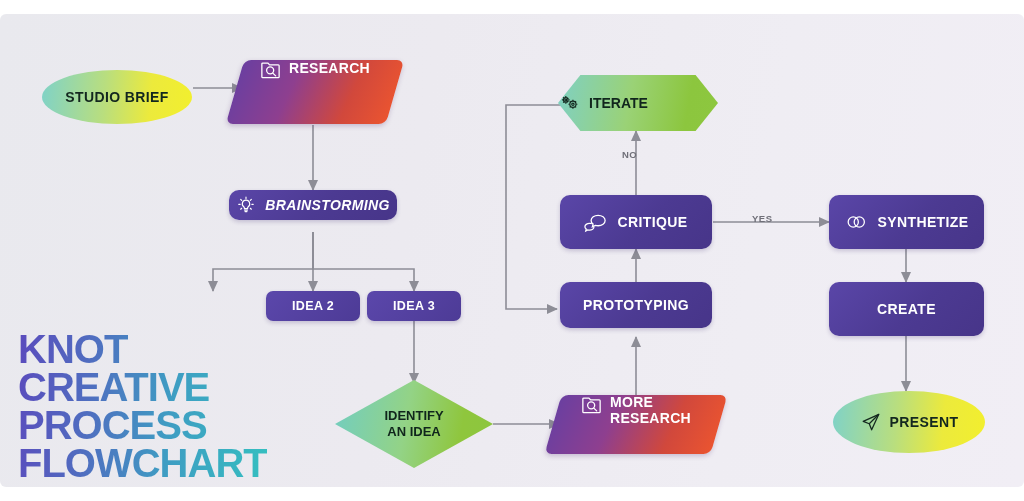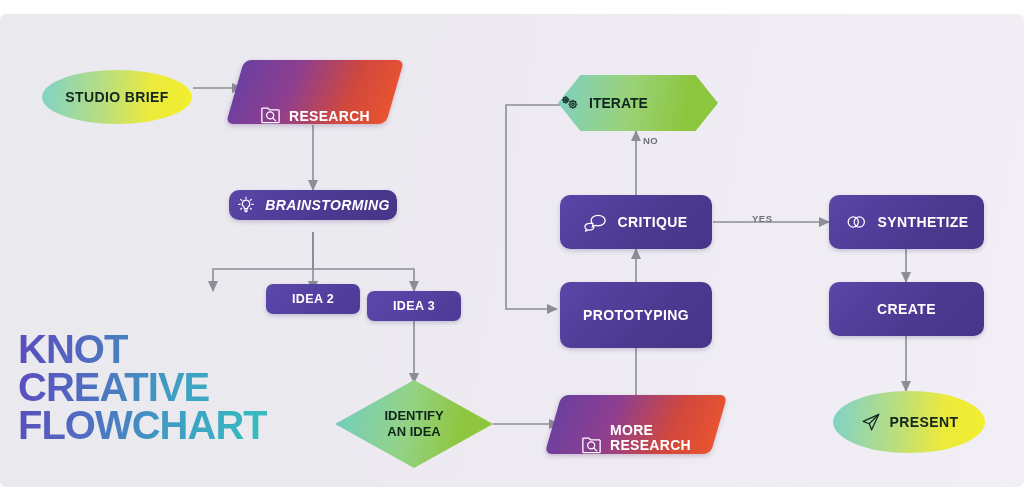--- a/index.html
+++ b/index.html
@@ -27,22 +27,22 @@
   
   .ellipse{border-radius:50%;color:#13271f;font-size:14px;gap:8px;
     background:linear-gradient(95deg,#7fd2c8 0%,#b9de7e 42%,#ecea3c 72%,#f2ef2e 100%);}
 
   
   .para{position:absolute;}
   .para .skin{position:absolute;inset:0;
     background:linear-gradient(100deg,#6b3fa0 0%,#8e3f8f 35%,#d1483c 72%,#ea5430 100%);
     transform:skewX(-16deg);border-radius:7px;
     box-shadow:0 2px 5px rgba(80,40,110,.25);}
-  .para .inner{position:absolute;inset:0;display:flex;align-items:flex-end;
-    justify-content:center;color:#fff;font-weight:bold;font-size:14px;gap:8px;letter-spacing:.3px;margin-top:28px;}
+  .para .inner{position:absolute;inset:0;display:flex;align-items:flex-start;
+    justify-content:center;color:#fff;font-weight:bold;font-size:14px;gap:8px;letter-spacing:.3px;}
 
   
   .diamond{position:absolute;}
   .diamond .skin{position:absolute;inset:0;
     background:linear-gradient(100deg,#71cdc2 0%,#93d386 45%,#8fc63d 78%,#8cc63e 100%);
     clip-path:polygon(50% 0,100% 50%,50% 100%,0 50%);}
   .diamond .inner{position:absolute;inset:0;display:flex;align-items:center;
     justify-content:center;color:#10261c;font-weight:bold;font-size:13px;
     text-align:center;line-height:1.2;}
 
@@ -133,21 +133,21 @@
     <span class="icon">
       <svg width="20" height="20" viewBox="0 0 24 24" fill="none" stroke="#ffffff" stroke-width="1.4" stroke-linecap="round">
         <path d="M12 6.2a4.4 4.4 0 0 0-2.7 7.9c.5.4.8 1 .8 1.7v.5h3.8v-.5c0-.7.3-1.3.8-1.7A4.4 4.4 0 0 0 12 6.2z"></path>
         <path d="M10.3 18.1h3.4M10.8 19.9h2.4"></path>
         <path d="M12 2.6v1.7M5.6 5.3l1.2 1.2M18.4 5.3l-1.2 1.2M3.3 11.2H5M19 11.2h1.7M5.6 17.1l1.2-1.2M18.4 17.1l-1.2-1.2"></path>
       </svg>
     </span>
     <span>BRAINSTORMING</span>
   </div>
 
-  <div class="node box small" style="left:266px;top:270px;width:94px;height:30px;">
+  <div class="node box small" style="left:266px;top:277px;width:94px;height:30px;">
     <span>IDEA 2</span>
   </div>
   <div class="node box small" style="left:367px;top:277px;width:94px;height:30px;">
     <span>IDEA 3</span>
   </div>
 
   <div class="diamond" style="left:335px;top:366px;width:158px;height:88px;">
     <div class="skin"></div>
     <div class="inner">
       <div>
@@ -167,21 +167,21 @@
           <path d="M14.7 15.2 L18 18.4" stroke-linecap="round"></path>
         </svg>
       </span>
       <span class="two-line">
         <span style="display:block">MORE</span>
         <span style="display:block">RESEARCH</span>
       </span>
     </div>
   </div>
 
-  <div class="node box" style="left:560px;top:268px;width:152px;height:66px;">
+  <div class="node box" style="left:560px;top:268px;width:152px;height:46px;">
     <span>PROTOTYPING</span>
   </div>
 
   <div class="node box" style="left:560px;top:181px;width:152px;height:54px;">
     <span class="icon">
       <svg width="24" height="21" viewBox="0 0 26 22" fill="none" stroke="#ffffff" stroke-width="1.4">
         <path d="M15.3 3.2c-4.2 0-7.6 2.5-7.6 5.6 0 1.5.8 2.9 2.1 3.9l-.7 3 3.2-1.6c.9.2 1.9.4 3 .4 4.2 0 7.6-2.5 7.6-5.7S19.5 3.2 15.3 3.2z"></path>
         <path d="M8.4 12.3c-.6-.5-1.6-.3-2.5-.3-2.7 0-4.9 1.6-4.9 3.6 0 1 .5 1.9 1.4 2.5l-.5 2 2.1-1.1c.6.2 1.2.3 1.9.3 2.7 0 4.9-1.6 4.9-3.7"></path>
       </svg>
     </span>
@@ -222,22 +222,23 @@
   <div class="node ellipse" style="left:833px;top:377px;width:152px;height:62px;">
     <span class="icon">
       <svg width="22" height="22" viewBox="0 0 24 24" fill="none" stroke="#14281f" stroke-width="1.4" stroke-linejoin="round">
         <path d="M20.5 3.6 3.5 11.3l6.6 2.6 2.6 6.6z"></path>
         <path d="M10.1 13.9 20.5 3.6"></path>
       </svg>
     </span>
     <span>PRESENT</span>
   </div>
 
-  <div class="edgelbl" style="left:622px;top:121px;margin-left:21px;">NO</div>
+  <div class="edgelbl" style="left:622px;top:135px;">NO</div>
   <div class="edgelbl" style="left:752px;top:199px;">YES</div>
 
   <div id="title">
     <div>KNOT</div>
     <div>CREATIVE</div>
+    <div>PROCESS</div>
     <div>FLOWCHART</div>
   </div>
 
 </div>
 
 </body></html>

